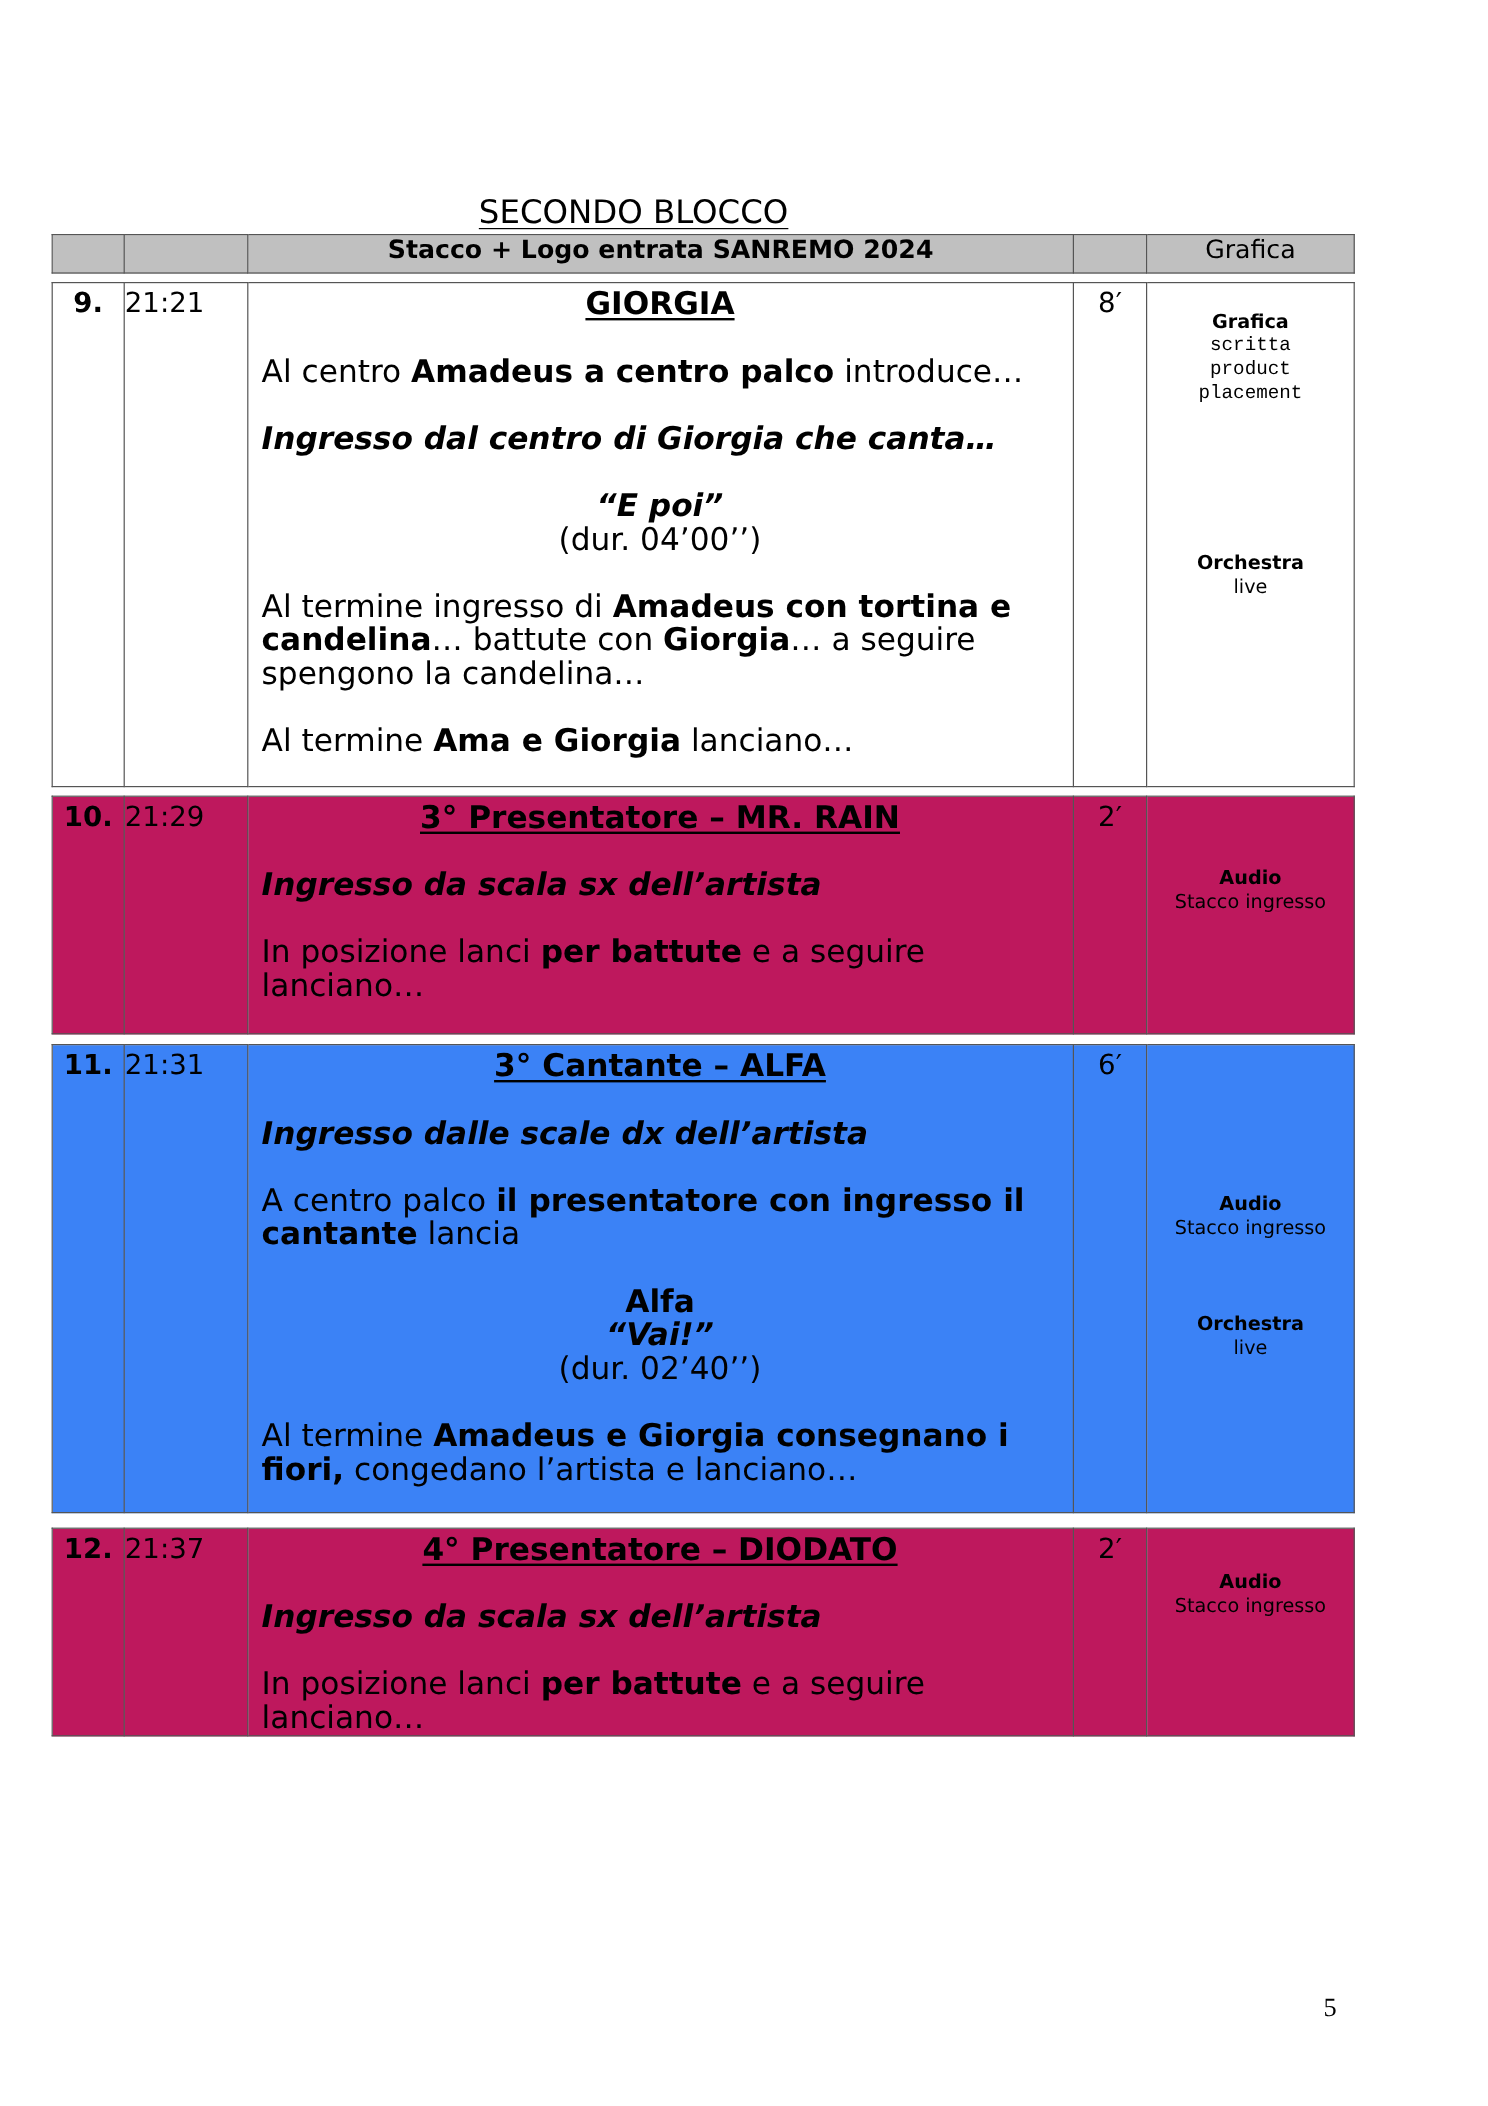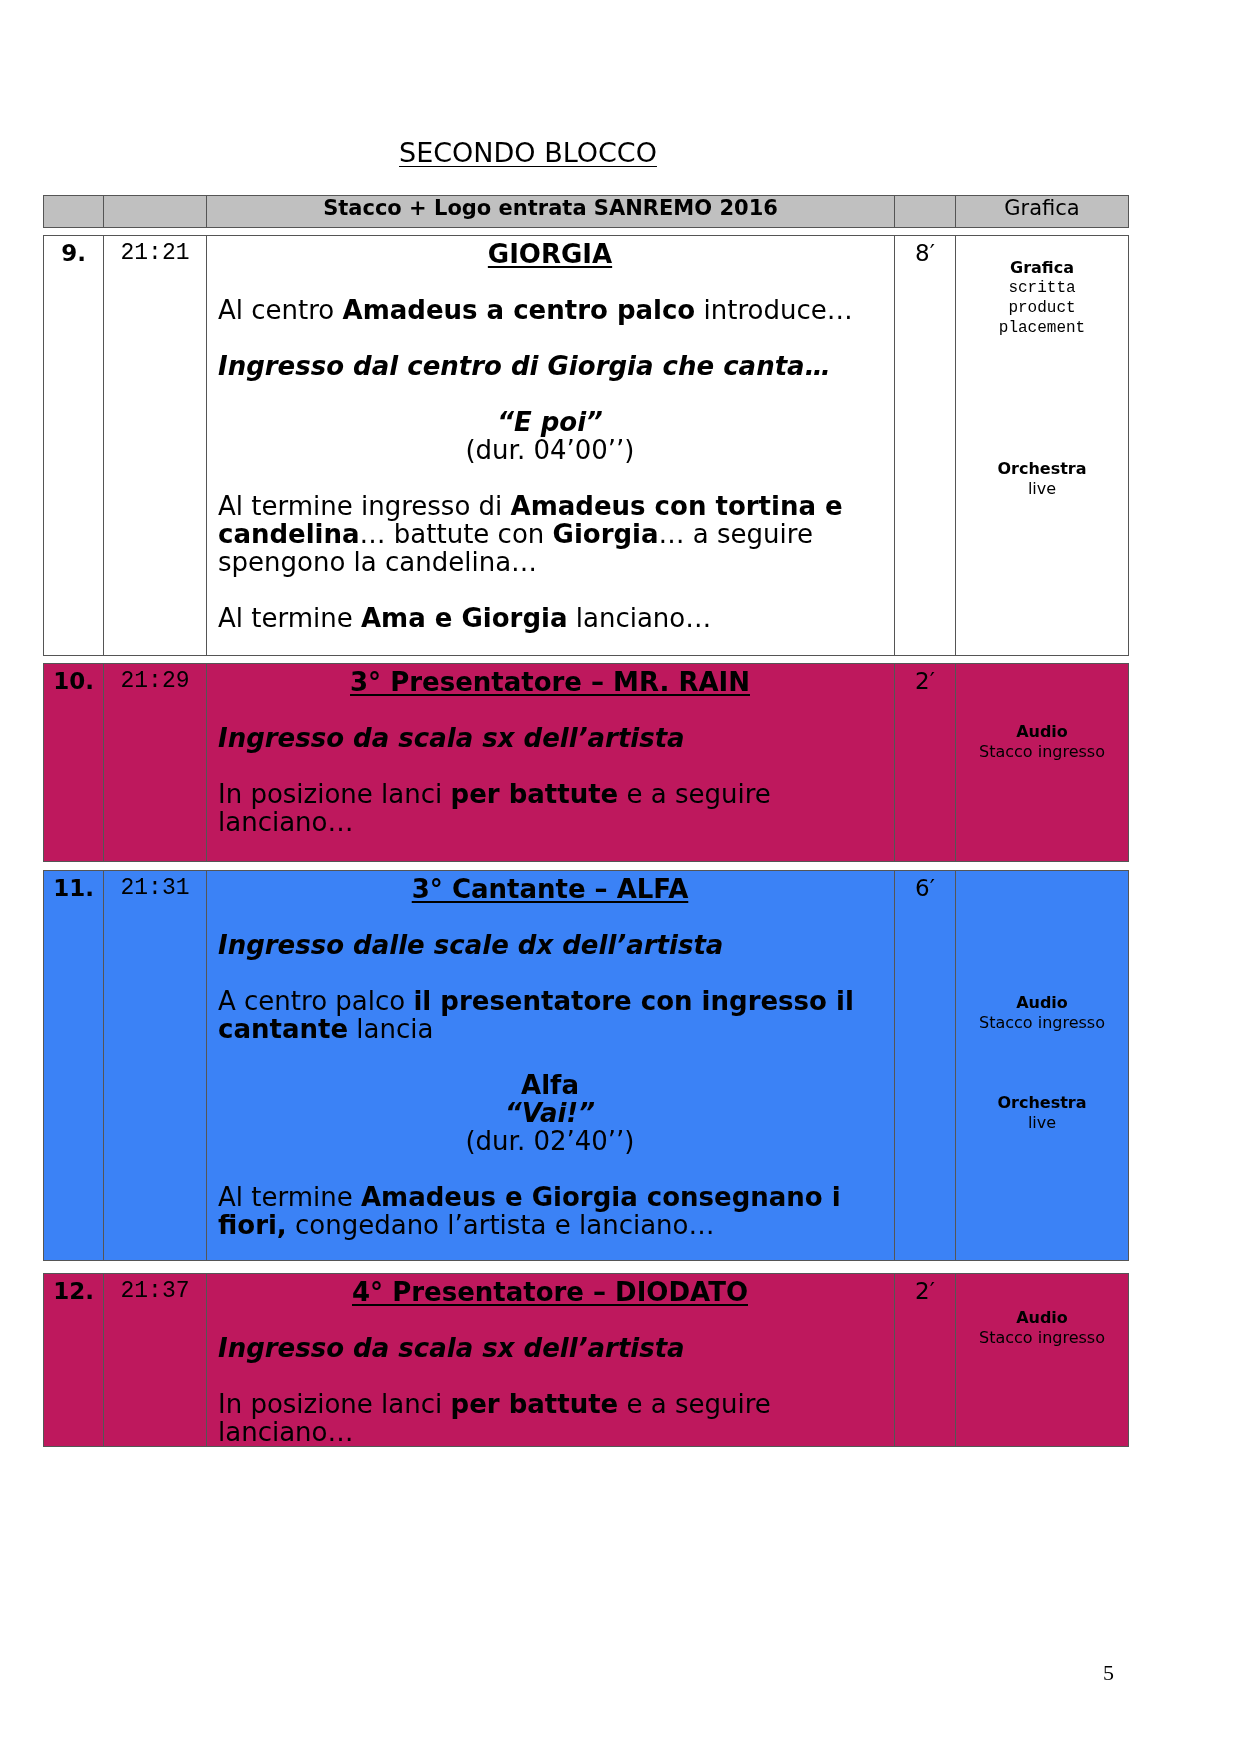--- a/index.html
+++ b/index.html
@@ -1,25 +1,25 @@
 <!DOCTYPE html>
 <html><head>
 <meta charset="utf-8">
 <style>
   html, body { margin:0; padding:0; background:#ffffff; }
   body { width:1240px; height:1755px; position:relative; font-family:"DejaVu Sans", sans-serif; color:#000; overflow:hidden; }
-  .title { position:absolute; top:137px; left:0; width:1056px; text-align:center; font-size:27px; }
+  .title { position:absolute; top:162px; left:0; width:1056px; text-align:center; font-size:27px; }
   .title span { text-decoration:underline; text-underline-offset:4px; text-decoration-thickness:1px; }
   table.grid { position:absolute; left:43px; width:1085px; border-collapse:collapse; table-layout:fixed; }
   table.grid td { border:1.5px solid #555; vertical-align:top; padding:0; }
   col.c1 { width:60px; } col.c2 { width:103px; } col.c3 { width:688px; } col.c4 { width:61px; } col.c5 { width:173px; }
   .hdr td { background:#c0c0c0; height:31px; vertical-align:middle; text-align:center; font-size:21px; }
   .hdr .hmain { font-weight:bold; }
   .num { font-weight:bold; font-size:23px; text-align:center; padding-top:4px !important; }
-  .time { font-size:23px; text-align:center; padding-top:4px !important;font-family:Liberation Mono, monospace; }
+  .time { font-size:23px; text-align:left; padding-top:4px !important; }
   .dur { font-size:23px; text-align:center; padding-top:4px !important; }
   .main { padding:4px 12px 0 11px !important; font-size:26px; line-height:28px; }
   .main .h { text-align:center; font-weight:bold; text-decoration:underline; text-underline-offset:3px; }
   .main p { margin:0; }
   .gap { height:28px; }
   .bi { font-weight:bold; font-style:italic; }
   .center { text-align:center; }
   .side { text-align:center; font-size:16px; line-height:20px; }
   .side .lbl { font-weight:bold; }
   .white td { background:#ffffff; }
@@ -37,21 +37,21 @@
       <col class="c1">
       <col class="c2">
       <col class="c3">
       <col class="c4">
       <col class="c5">
     </colgroup>
   <tbody>
       <tr class="hdr">
     <td></td>
     <td></td>
-    <td class="hmain">Stacco + Logo entrata SANREMO 2016</td>
+    <td class="hmain">Stacco + Logo entrata SANREMO 2024</td>
     <td></td>
     <td>Grafica</td>
   </tr>
 </tbody>
   </table>
 
 <table class="grid white" style="top:235px;">
   <colgroup>
       <col class="c1">
       <col class="c2">

